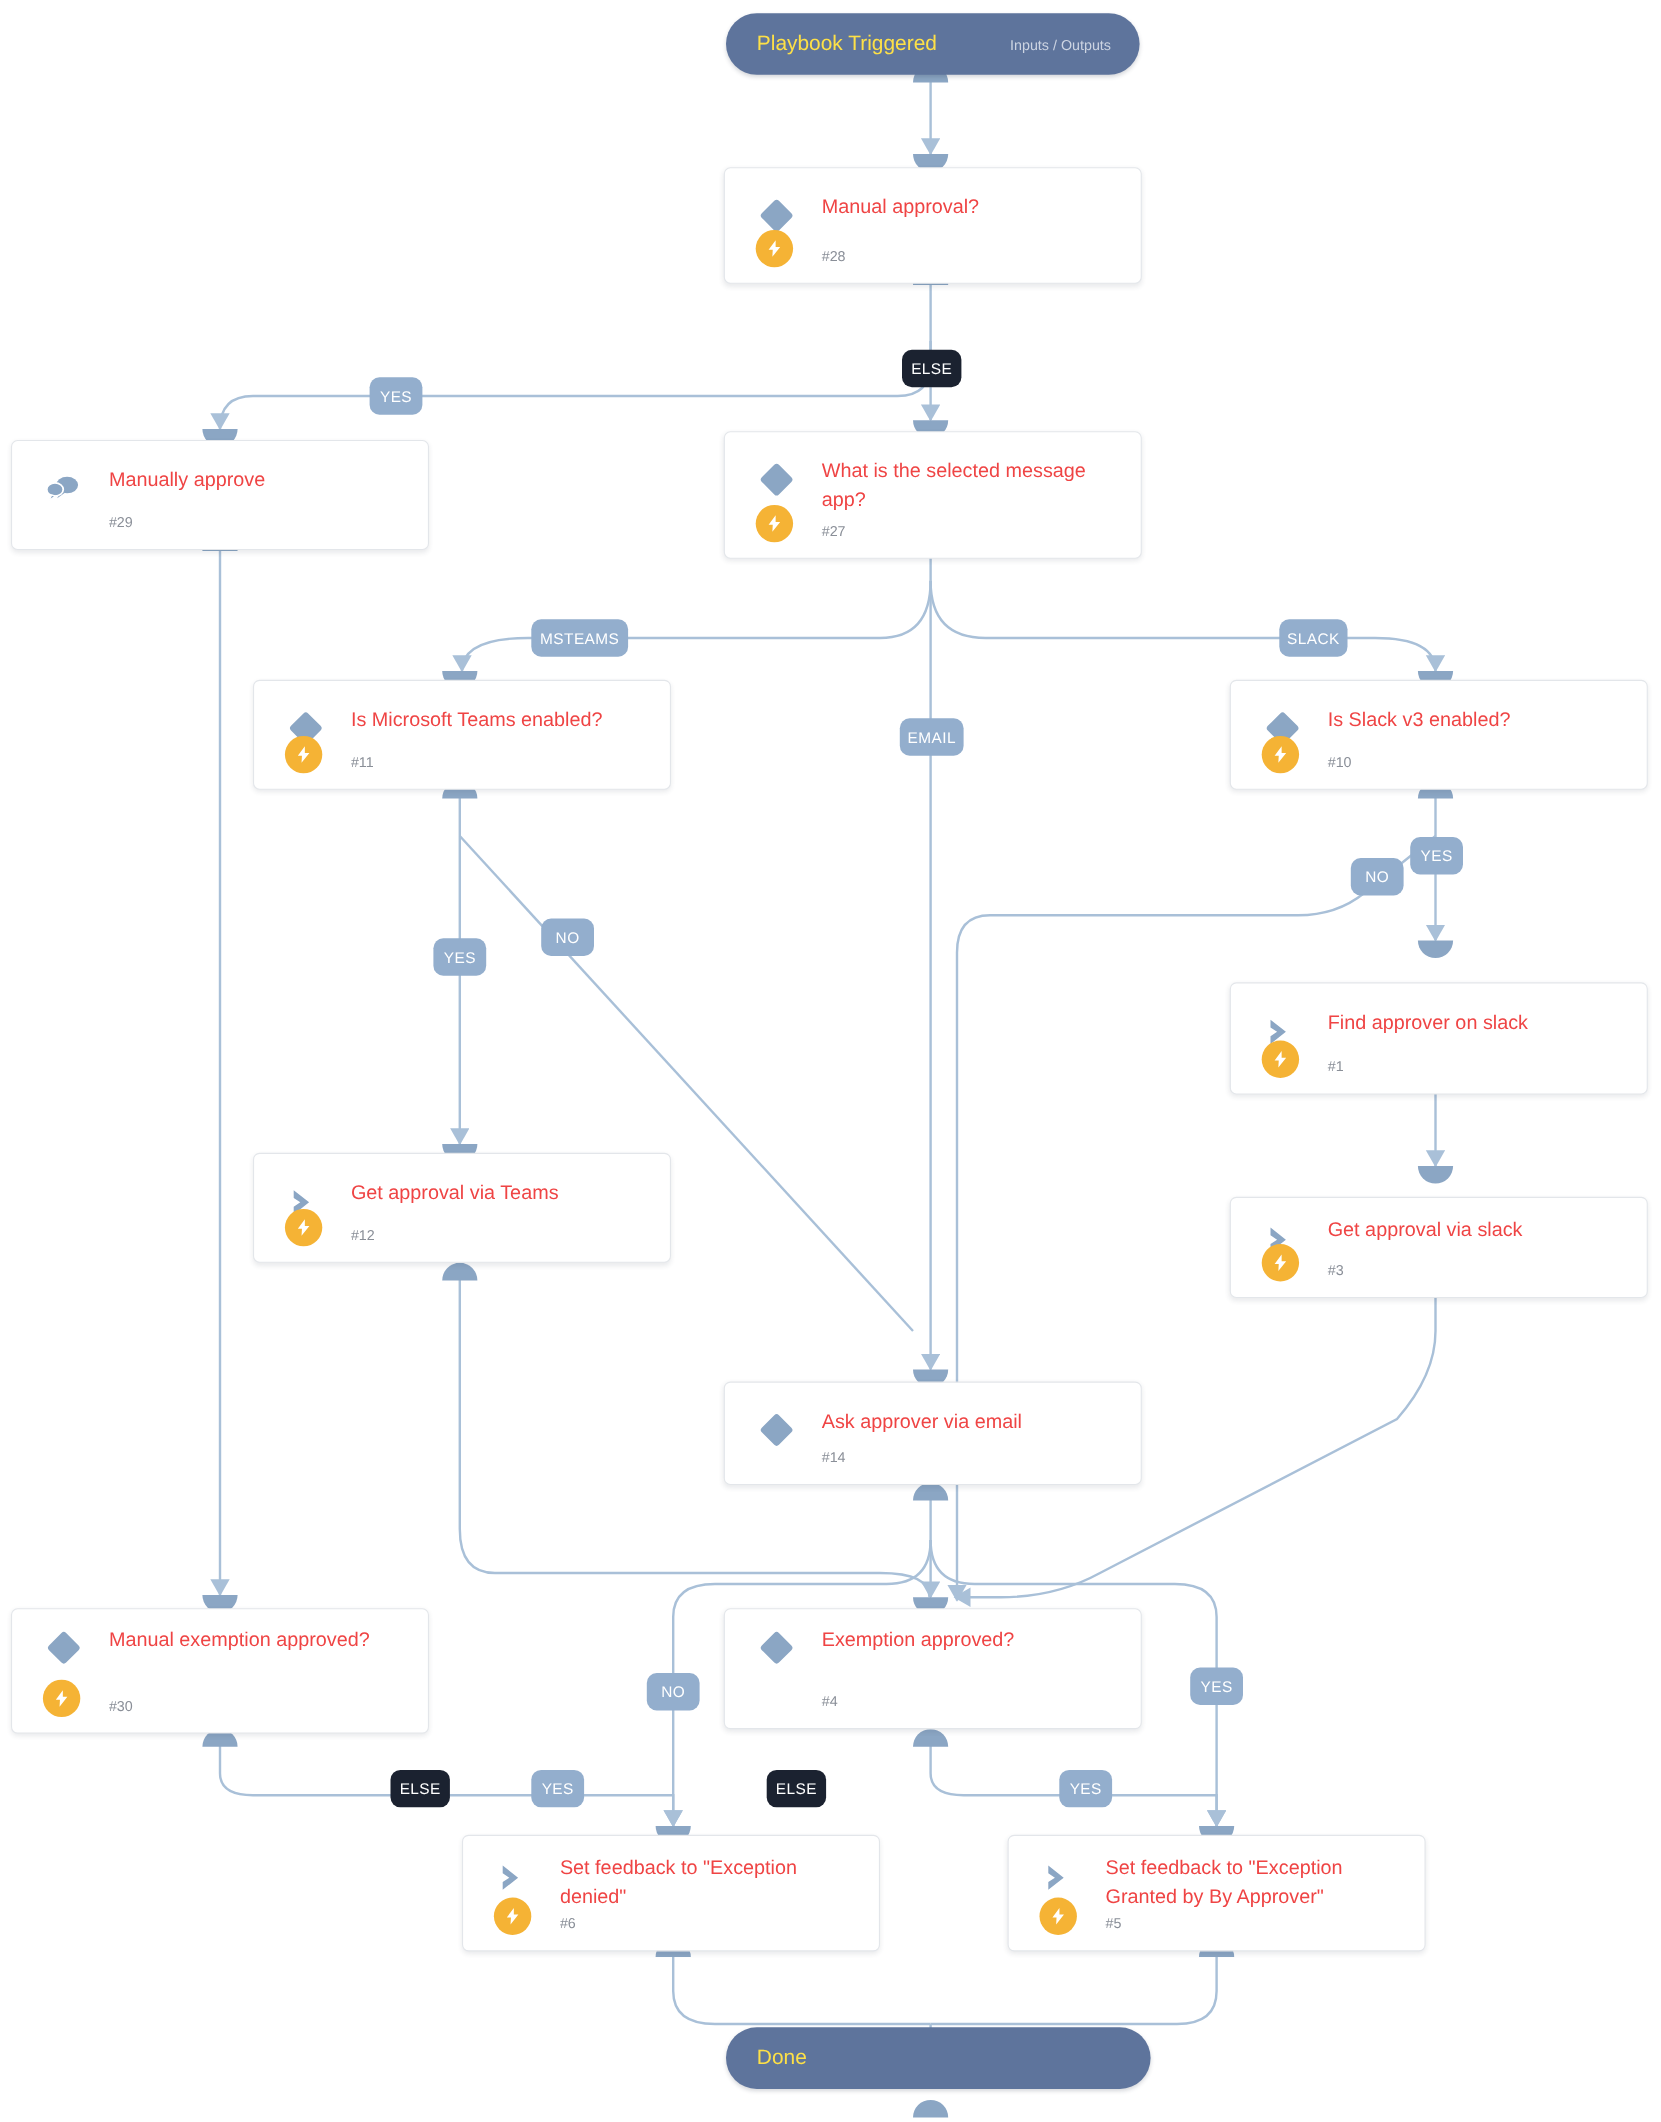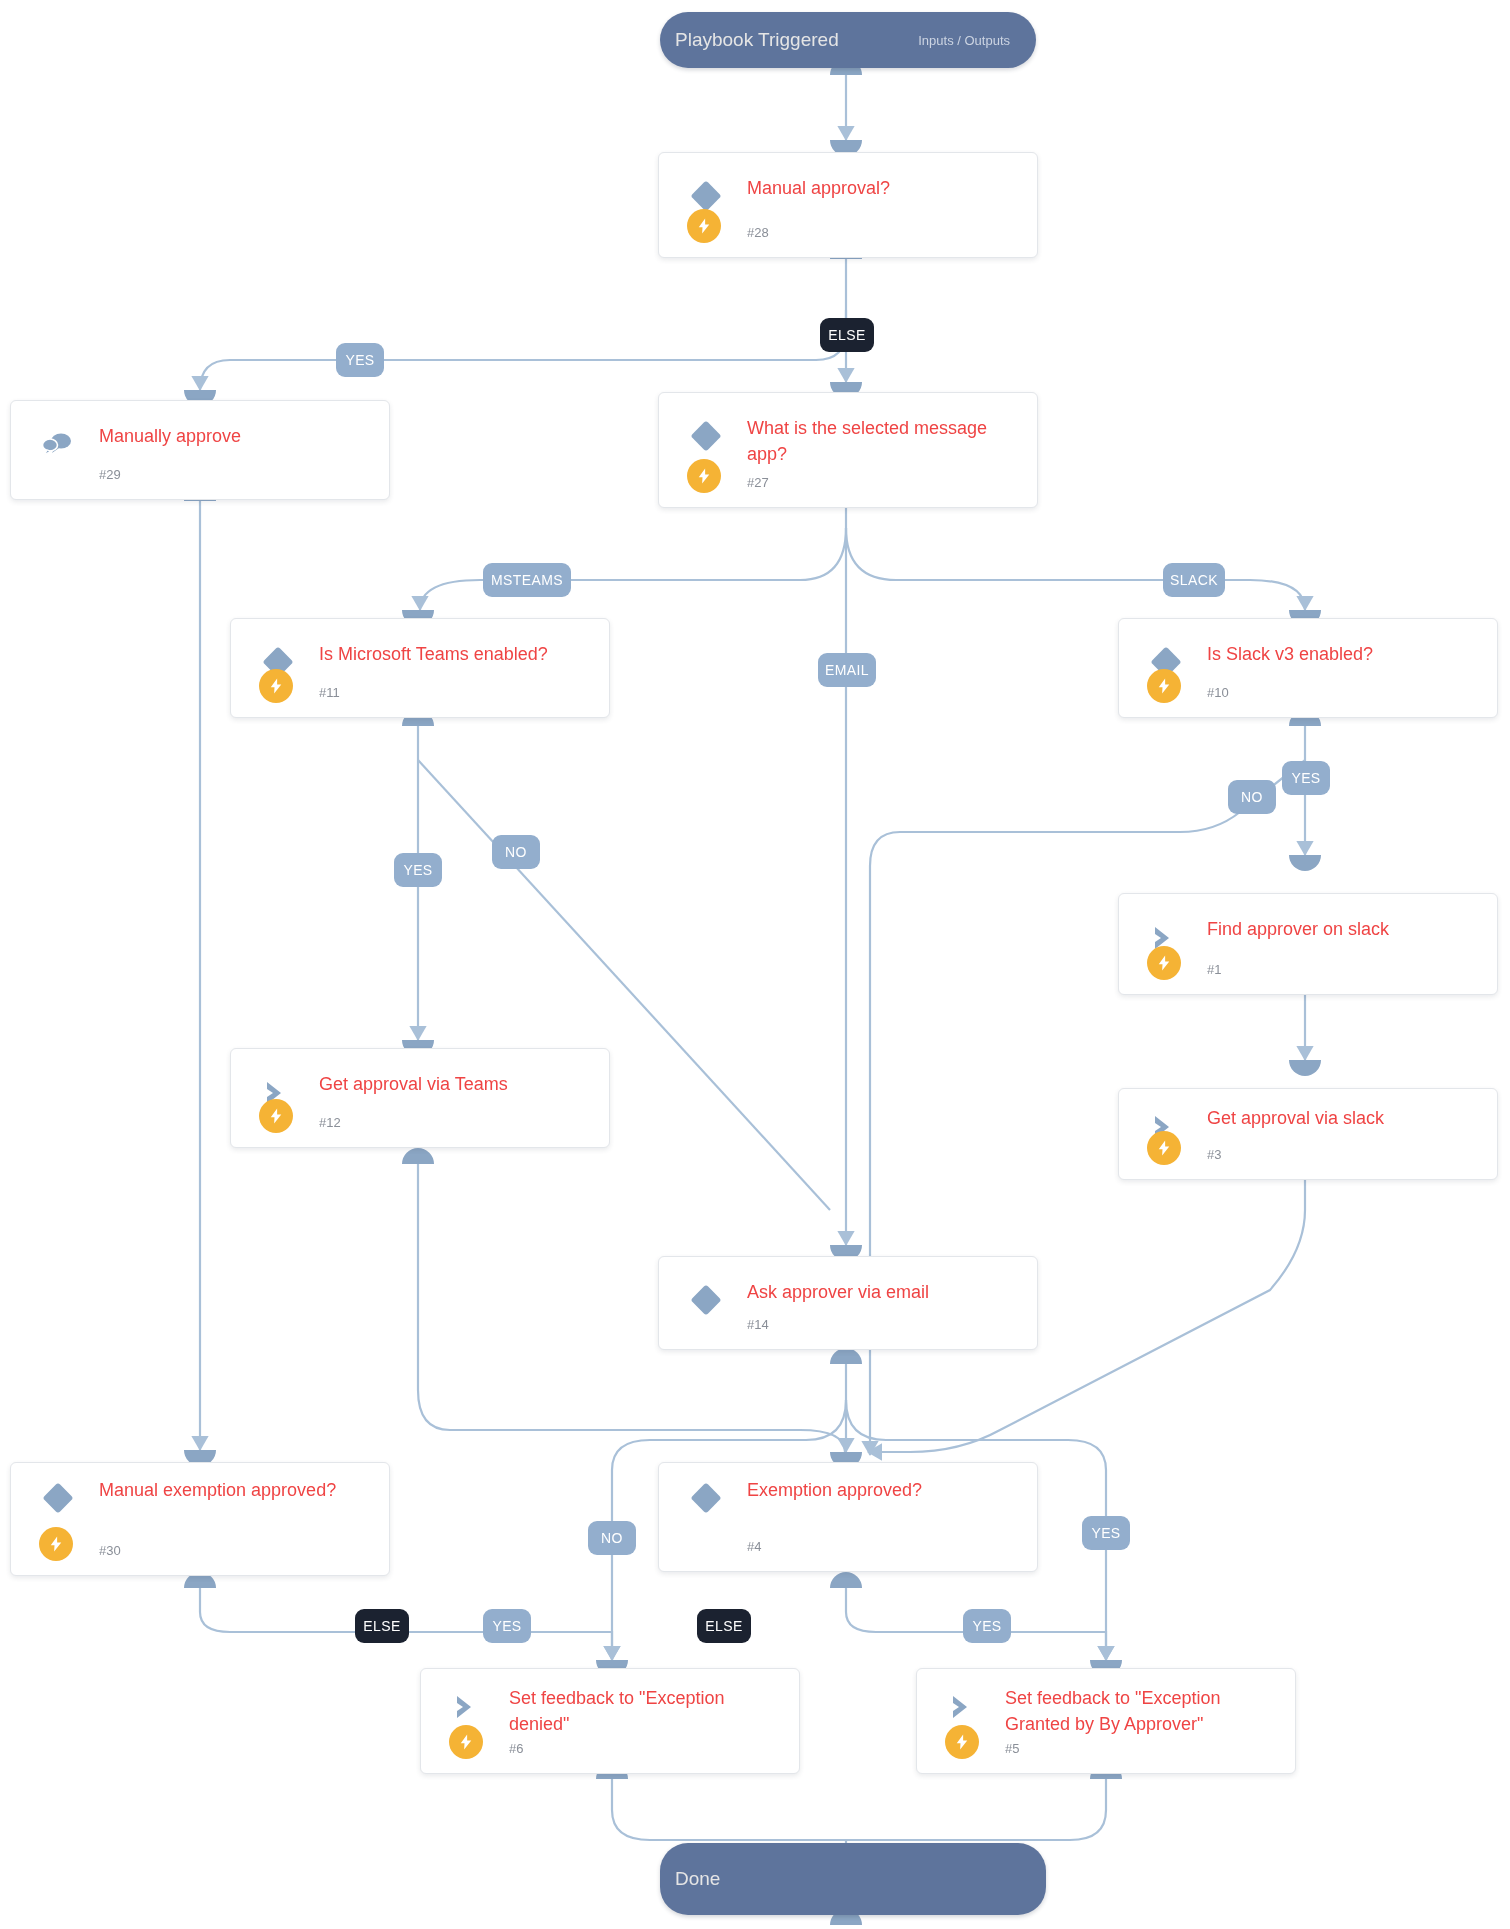--- a/index.html
+++ b/index.html
@@ -6,21 +6,21 @@
   body{font-family:"Liberation Sans",sans-serif;}
   #canvas{position:relative;width:1510px;height:1929px;background:#fff;overflow:hidden;}
   svg#edges{position:absolute;left:0;top:0;width:1510px;height:1929px;pointer-events:none;}
 
   
   .terminal{
     position:absolute;background:#5e749c;border-radius:28px;
     display:flex;align-items:center;box-sizing:border-box;
     box-shadow:0 2px 4px rgba(40,50,70,.20);
   }
-  .terminal .t-title{color:#e5e5e5;font-size:19px;padding-left:15px;white-space:nowrap;}
+  .terminal .t-title{color:#fde047;font-size:19px;padding-left:28px;white-space:nowrap;}
   .terminal .t-sub{color:#ccd4e2;font-size:13px;margin-left:auto;padding-right:26px;white-space:nowrap;}
 
   
   .card{
     position:absolute;background:#ffffff;border:1px solid #e3e6ea;border-radius:6px;
     box-sizing:border-box;box-shadow:0 2px 5px rgba(40,50,70,.10);
   }
   .card .c-title{
     position:absolute;left:88px;top:22px;right:16px;
     font-size:18px;color:#ef4444;line-height:26px;
@@ -155,21 +155,21 @@
   <div class="knob top" style="left:1090px;top:1660px;"></div>
   <div class="knob bot" style="left:1090px;top:1763px;"></div>
   <div class="knob top" style="left:830px;top:1866px;"></div>
   <div class="knob bot" style="left:830px;top:1909px;"></div>
 
   <div class="terminal" style="left:660px;top:12px;width:376px;height:56px;">
     <span class="t-title">Playbook Triggered</span>
     <span class="t-sub">Inputs / Outputs</span>
   </div>
 
-  <div class="terminal" style="left:660px;top:1843px;width:386px;height:72px;text-align:right;">
+  <div class="terminal" style="left:660px;top:1843px;width:386px;height:56px;text-align:right;">
     <span class="t-title">Done</span>
     <span class="t-sub"></span>
   </div>
 
   <div class="card" style="left:658px;top:152px;width:380px;height:106px;">
     <span class="ico-diamond"></span>
     <span class="c-title">Manual approval?</span>
     <span class="badge-bolt">
       <svg viewBox="0 0 24 24">
           <path d="M13.5 2 L5 13.5 h5 L9.5 22 L19 10 h-5.5 z" fill="#fff"></path>

